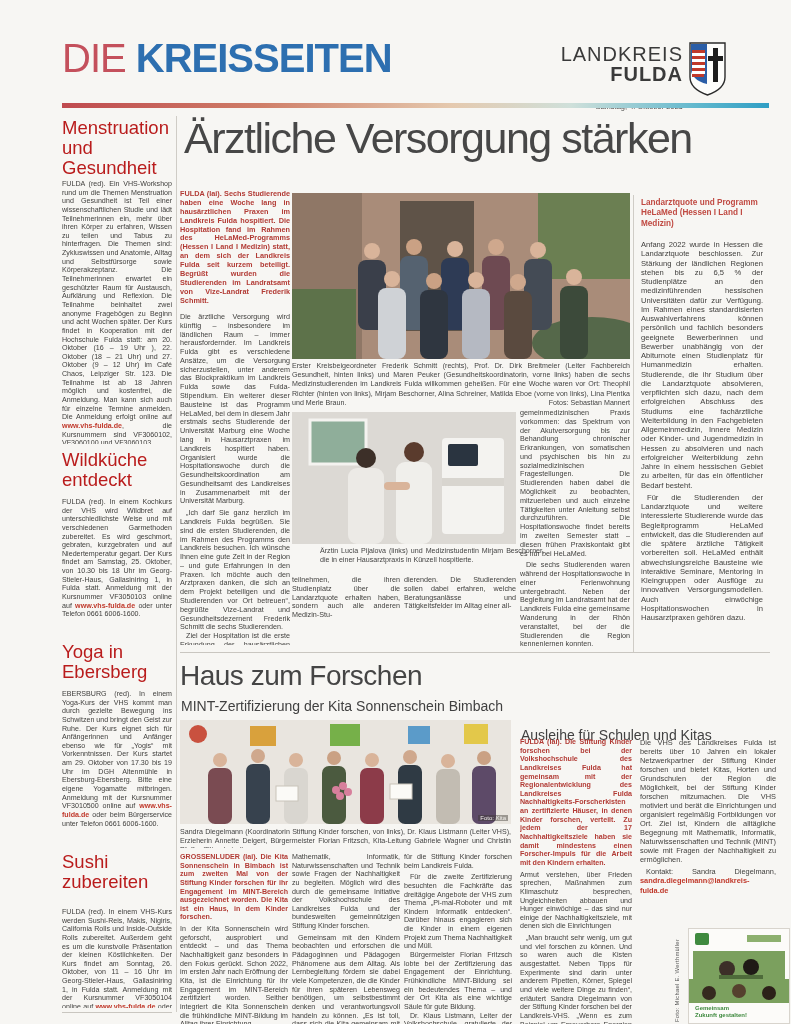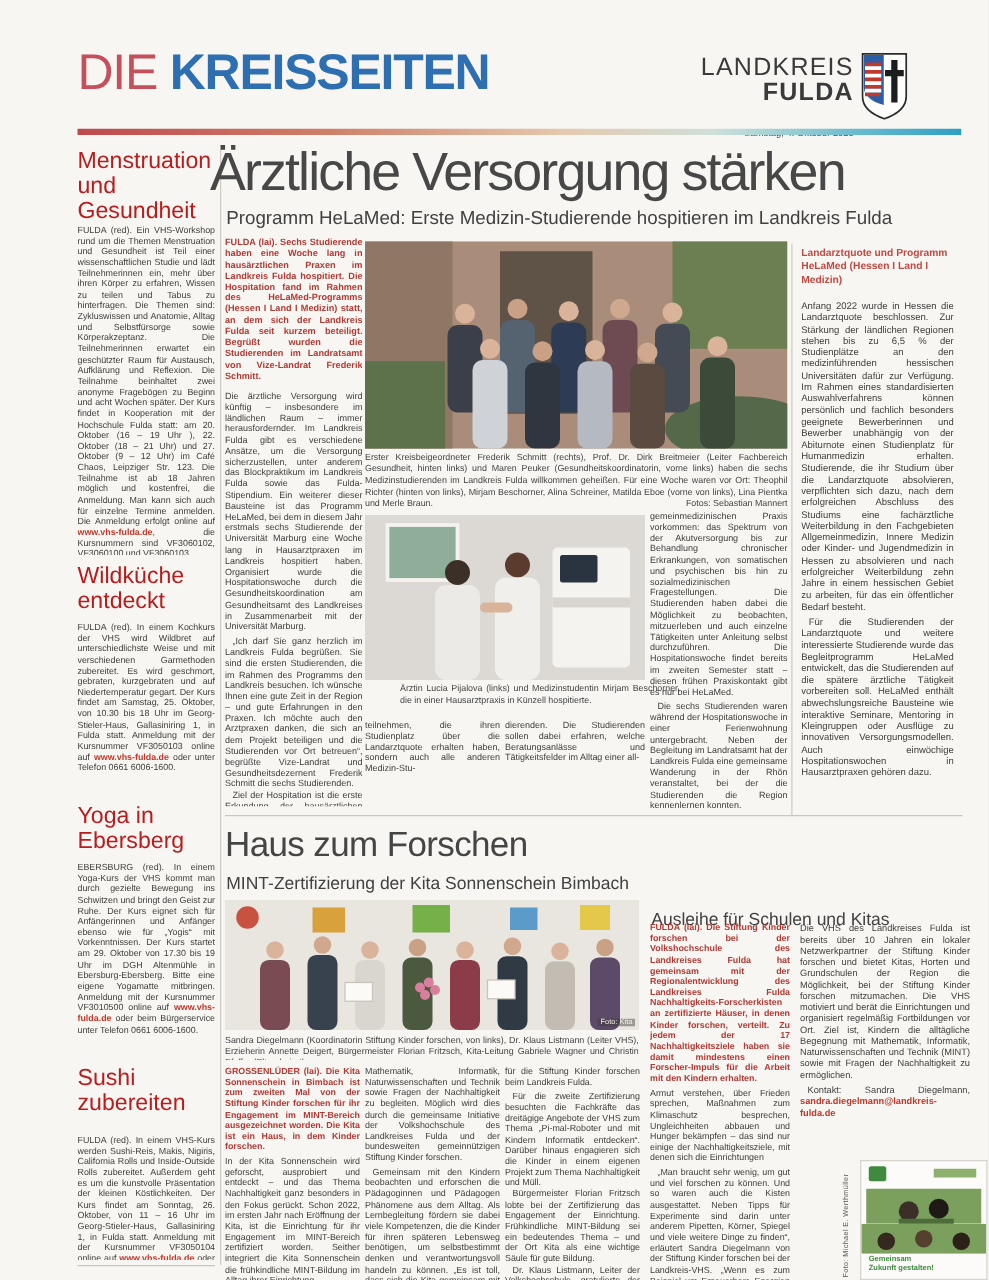--- a/index.html
+++ b/index.html
@@ -91,22 +91,21 @@
   <div class="abs body-txt" style="left:62px;top:690px;width:110px;height:152px;">
     <span>EBERSBURG (red). In einem Yoga-Kurs der VHS kommt man durch gezielte Bewegung ins Schwitzen und bringt den Geist zur Ruhe. Der Kurs eignet sich für Anfängerinnen und Anfänger ebenso wie für „Yogis“ mit Vorkenntnissen. Der Kurs startet am 29. Oktober von 17.30 bis 19 Uhr im DGH Altenmühle in Ebersburg-Ebersberg. Bitte eine eigene Yogamatte mitbringen. Anmeldung mit der Kursnummer VF3010500 online auf </span><span class="link-red">www.vhs-fulda.de</span><span> oder beim Bürgerservice unter Telefon 0661 6006-1600.</span>
   </div>
 
   <div class="abs rail-title" style="left:62px;top:852px;width:112px;">Sushi zubereiten</div>
   <div class="abs body-txt" style="left:62px;top:908px;width:110px;height:100px;">
     <span>FULDA (red). In einem VHS-Kurs werden Sushi-Reis, Makis, Nigiris, California Rolls und Inside-Outside Rolls zubereitet. Außerdem geht es um die kunstvolle Präsentation der kleinen Köstlichkeiten. Der Kurs findet am Sonntag, 26. Oktober, von 11 – 16 Uhr im Georg-Stieler-Haus, Gallasiniring 1, in Fulda statt. Anmeldung mit der Kursnummer VF3050104 online auf </span><span class="link-red">www.vhs-fulda.de</span><span> oder beim Bürgerservice unter Telefon 0661 6006-1600.</span>
   </div>
   <div class="abs hline" style="left:62px;top:1012px;width:110px;"></div>
 
-  <div class="abs headline" style="left:168px;top:114px;text-align:center;">Ärztliche Versorgung stärken</div>
-  <div class="abs subhead" style="left:181px;top:166px;width:600px;">Programm HeLaMed: Erste Medizin-Studierende hospitieren im Landkreis Fulda</div>
+  <div class="abs headline" style="left:184px;top:114px;text-align:center;">Ärztliche Versorgung stärken</div>
 
   <div class="abs body-txt lead-red" style="left:180px;top:190px;width:110px;height:120px;font-size:7.3px;">FULDA (lai). Sechs Studierende haben eine Woche lang in hausärztlichen Praxen im Landkreis Fulda hospitiert. Die Hospitation fand im Rahmen des HeLaMed-Programms (Hessen I Land I Medizin) statt, an dem sich der Landkreis Fulda seit kurzem beteiligt. Begrüßt wurden die Studierenden im Landratsamt von Vize-Landrat Frederik Schmitt.</div>
   <div class="abs body-txt" style="left:180px;top:313px;width:110px;height:332px;font-size:7.2px;">
     <p>Die ärztliche Versorgung wird künftig – insbesondere im ländlichen Raum – immer herausfordernder. Im Landkreis Fulda gibt es verschiedene Ansätze, um die Versorgung sicherzustellen, unter anderem das Blockpraktikum im Landkreis Fulda sowie das Fulda-Stipendium. Ein weiterer dieser Bausteine ist das Programm HeLaMed, bei dem in diesem Jahr erstmals sechs Studierende der Universität Marburg eine Woche lang in Hausarztpraxen im Landkreis hospitiert haben. Organisiert wurde die Hospitationswoche durch die Gesundheitskoordination am Gesundheitsamt des Landkreises in Zusammenarbeit mit der Universität Marburg.</p>
     <p class="ind">„Ich darf Sie ganz herzlich im Landkreis Fulda begrüßen. Sie sind die ersten Studierenden, die im Rahmen des Programms den Landkreis besuchen. Ich wünsche Ihnen eine gute Zeit in der Region – und gute Erfahrungen in den Praxen. Ich möchte auch den Arztpraxen danken, die sich an dem Projekt beteiligen und die Studierenden vor Ort betreuen“, begrüßte Vize-Landrat und Gesundheitsdezernent Frederik Schmitt die sechs Studierenden.</p>
     <p class="ind">Ziel der Hospitation ist die erste Erkundung der hausärztlichen Tätigkeit. An HeLaMed können nicht nur Studierende</p>
   </div>
 
   <div class="abs photo" style="left:292px;top:193px;width:338px;height:166px;">
     <svg width="338" height="166" viewBox="0 0 338 166">
@@ -237,21 +236,21 @@
     <p>für die Stiftung Kinder forschen beim Landkreis Fulda.</p>
     <p class="ind">Für die zweite Zertifizierung besuchten die Fachkräfte das dreitägige Angebote der VHS zum Thema „Pi-mal-Roboter und mit Kindern Informatik entdecken“. Darüber hinaus engagieren sich die Kinder in einem eigenen Projekt zum Thema Nachhaltigkeit und Müll.</p>
     <p class="ind">Bürgermeister Florian Fritzsch lobte bei der Zertifizierung das Engagement der Einrichtung. Frühkindliche MINT-Bildung sei ein bedeutendes Thema – und der Ort Kita als eine wichtige Säule für gute Bildung.</p>
     <p class="ind">Dr. Klaus Listmann, Leiter der Volkshochschule, gratulierte der Kita Sonnenschein und lobte das Bestreben der Gleichberechti-</p>
   </div>
 
   <div class="abs sec-subhead" style="left:521px;top:712px;width:260px;margin-top:15px;">Ausleihe für Schulen und Kitas</div>
 
   <div class="abs body-txt" style="left:520px;top:738px;width:112px;height:286px;">
     <p class="lead-red">FULDA (lai). Die Stiftung Kinder forschen bei der Volkshochschule des Landkreises Fulda hat gemeinsam mit der Regionalentwicklung des Landkreises Fulda Nachhaltigkeits-Forscherkisten an zertifizierte Häuser, in denen Kinder forschen, verteilt. Zu jedem der 17 Nachhaltigkeitsziele haben sie damit mindestens einen Forscher-Impuls für die Arbeit mit den Kindern erhalten.</p>
-    <p>Armut verstehen, über Frieden sprechen, Maßnahmen zum Klimaschutz besprechen, Ungleichheiten abbauen und Hunger bekämpfen – das sind nur einige der Nachhaltigkeitsziele, mit denen sich die Einrichtungen</p>
+    <p>Armut verstehen, über Frieden sprechen, Maßnahmen zum Klimaschutz besprechen, Ungleichheiten abbauen und Hunger einwöchige – das sind nur einige der Nachhaltigkeitsziele, mit denen sich die Einrichtungen</p>
     <p class="ind">„Man braucht sehr wenig, um gut und viel forschen zu können. Und so waren auch die Kisten ausgestattet. Neben Tipps für Experimente sind darin unter anderem Pipetten, Körner, Spiegel und viele weitere Dinge zu finden“, erläutert Sandra Diegelmann von der Stiftung Kinder forschen bei der Landkreis-VHS. „Wenn es zum Beispiel um Erneuerbare Energien geht, bietet die Forscherkiste eine einfache Möglichkeit zum Bau eines Solarofens, der zeigt, wie viel Energie in der Sonne steckt.“</p>
   </div>
   <div class="abs body-txt" style="left:640px;top:738px;width:136px;height:184px;font-size:7.4px;">
     <p>Die VHS des Landkreises Fulda ist bereits über 10 Jahren ein lokaler Netzwerkpartner der Stiftung Kinder forschen und bietet Kitas, Horten und Grundschulen der Region die Möglichkeit, bei der Stiftung Kinder forschen mitzumachen. Die VHS motiviert und berät die Einrichtungen und organisiert regelmäßig Fortbildungen vor Ort. Ziel ist, Kindern die alltägliche Begegnung mit Mathematik, Informatik, Naturwissenschaften und Technik (MINT) sowie mit Fragen der Nachhaltigkeit zu ermöglichen.</p>
     <p class="ind"><span>Kontakt: Sandra Diegelmann,</span> <span class="link-red">sandra.diegelmann@landkreis-fulda.de</span></p>
   </div>
 
   <div class="abs vert-credit" style="left:674px;top:930px;height:92px;">Foto: Michael E. Werthmüller</div>
   <div class="abs photo" style="left:688px;top:928px;width:100px;height:94px;background:#fcfbf9;border:1px solid #d8d4cd;">
     <svg width="100" height="50" viewBox="0 0 100 50" style="position:absolute;left:0;top:0;">

